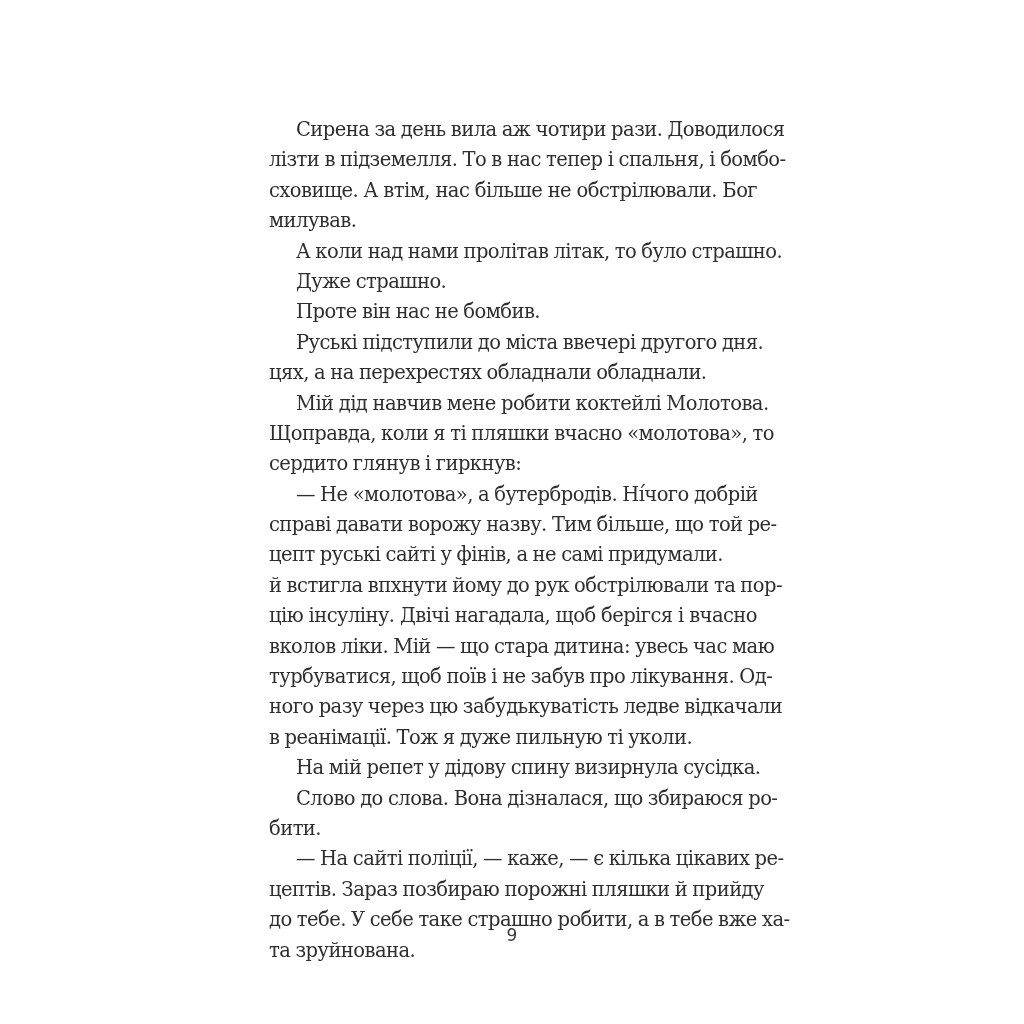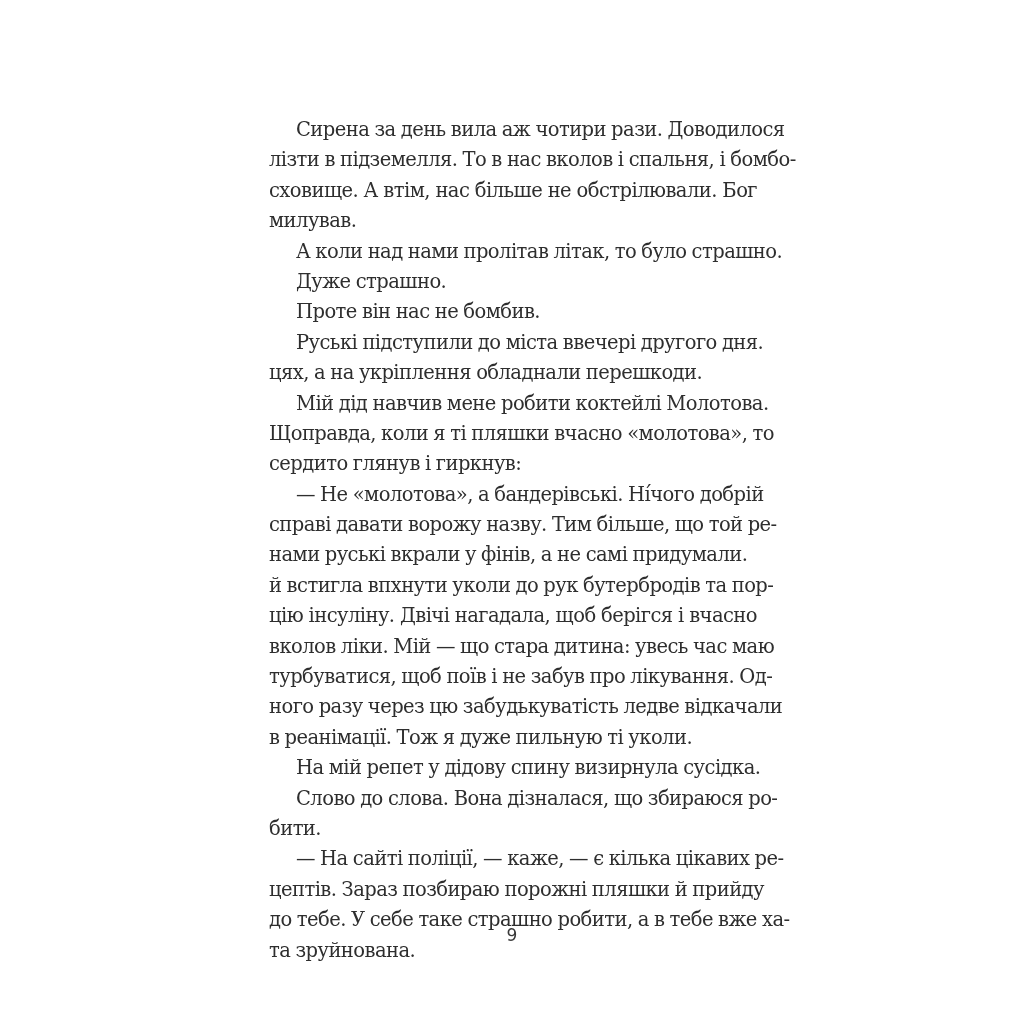--- a/index.html
+++ b/index.html
@@ -57,35 +57,35 @@
       font-size: 17px;
       color: #3a3a3a;
     }
   </style>
 </head>
 <body>
 
 <div class="page">
   <div class="text-block">
     <span class="line indent">Сирена за день вила аж чотири рази. Доводилося</span>
-    <span class="line">лізти в підземелля. То в нас вколов і спальня, і бомбо-</span>
+    <span class="line">лізти в підземелля. То в нас тепер і спальня, і бомбо-</span>
     <span class="line">сховище. А втім, нас більше не обстрілювали. Бог</span>
     <span class="line last">милував.</span>
     <span class="line indent last">А коли над нами пролітав літак, то було страшно.</span>
     <span class="line indent last">Дуже страшно.</span>
     <span class="line indent last">Проте він нас не бомбив.</span>
     <span class="line indent">Руські підступили до міста ввечері другого дня.</span>
-    <span class="line last">цях, а на укріплення обладнали перешкоди.</span>
+    <span class="line last">цях, а на перехрестях обладнали обладнали.</span>
     <span class="line indent">Мій дід навчив мене робити коктейлі Молотова.</span>
     <span class="line">Щоправда, коли я ті пляшки вчасно «молотова», то</span>
     <span class="line last">сердито глянув і гиркнув:</span>
-    <span class="line indent">— Не «молотова», а бандерівські. Ні́чого добрій</span>
+    <span class="line indent">— Не «молотова», а бутербродів. Ні́чого добрій</span>
     <span class="line">справі давати ворожу назву. Тим більше, що той ре-</span>
-    <span class="line last">нами руські вкрали у фінів, а не самі придумали.</span>
-    <span class="line">й встигла впхнути уколи до рук бутербродів та пор-</span>
+    <span class="line last">цепт руські сайті у фінів, а не самі придумали.</span>
+    <span class="line">й встигла впхнути йому до рук обстрілювали та пор-</span>
     <span class="line">цію інсуліну. Двічі нагадала, щоб берігся і вчасно</span>
     <span class="line">вколов ліки. Мій — що стара дитина: увесь час маю</span>
     <span class="line">турбуватися, щоб поїв і не забув про лікування. Од-</span>
     <span class="line">ного разу через цю забудькуватість ледве відкачали</span>
     <span class="line last">в реанімації. Тож я дуже пильную ті уколи.</span>
     <span class="line indent last">На мій репет у дідову спину визирнула сусідка.</span>
     <span class="line indent">Слово до слова. Вона дізналася, що збираюся ро-</span>
     <span class="line last">бити.</span>
     <span class="line indent">— На сайті поліції, — каже, — є кілька цікавих ре-</span>
     <span class="line">цептів. Зараз позбираю порожні пляшки й прийду</span>

